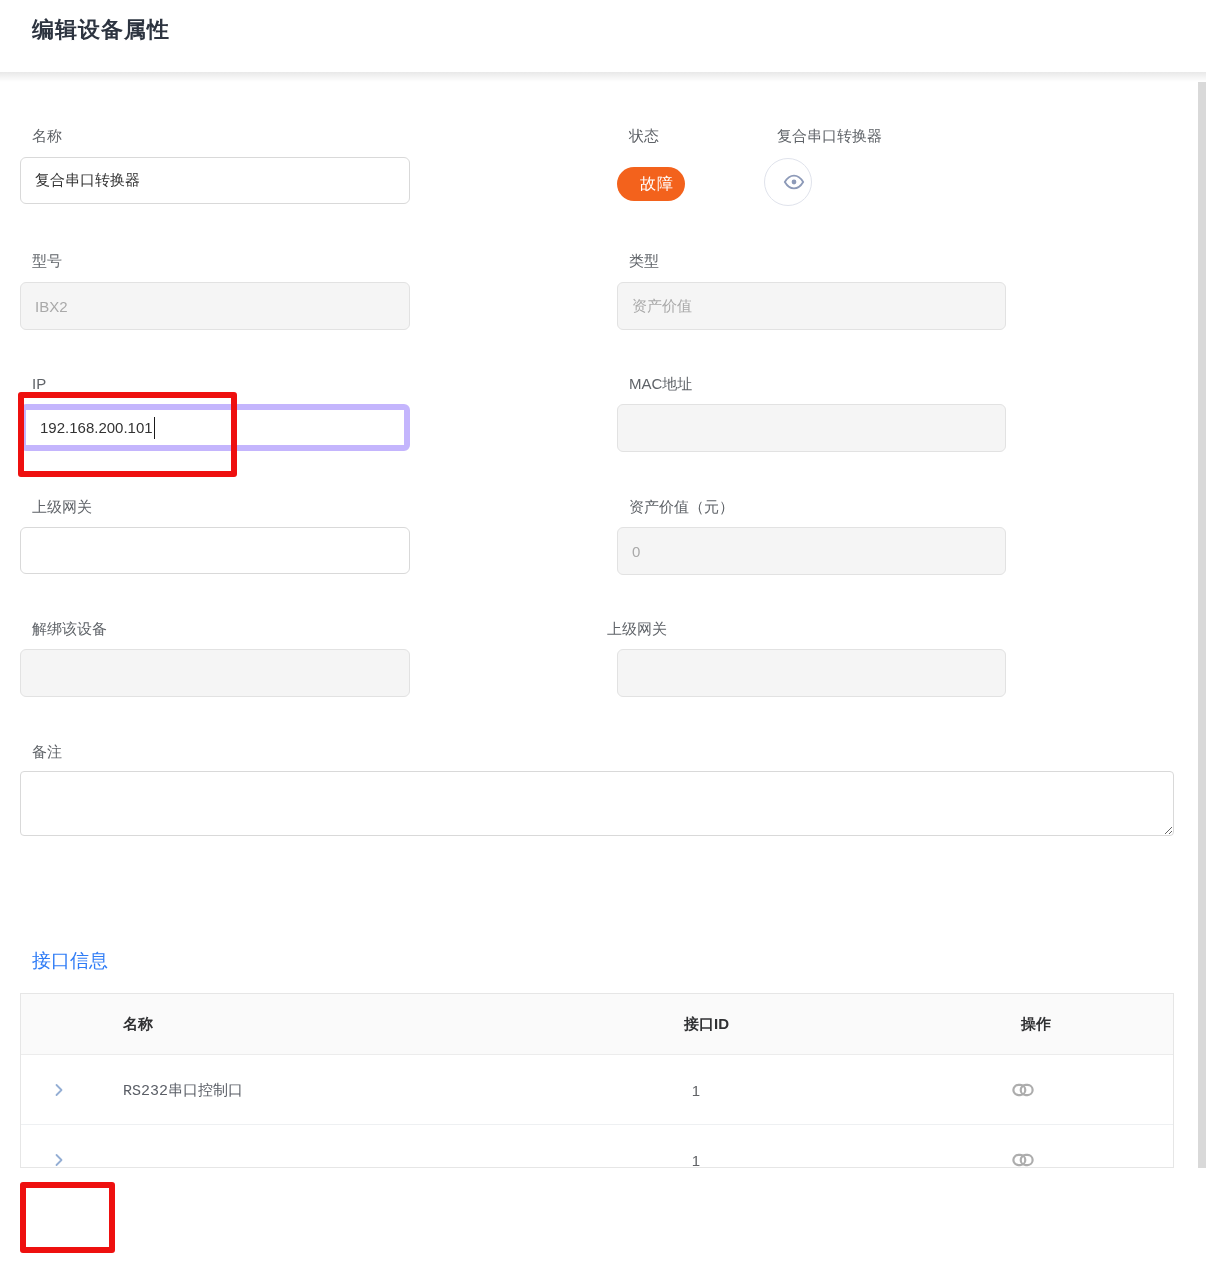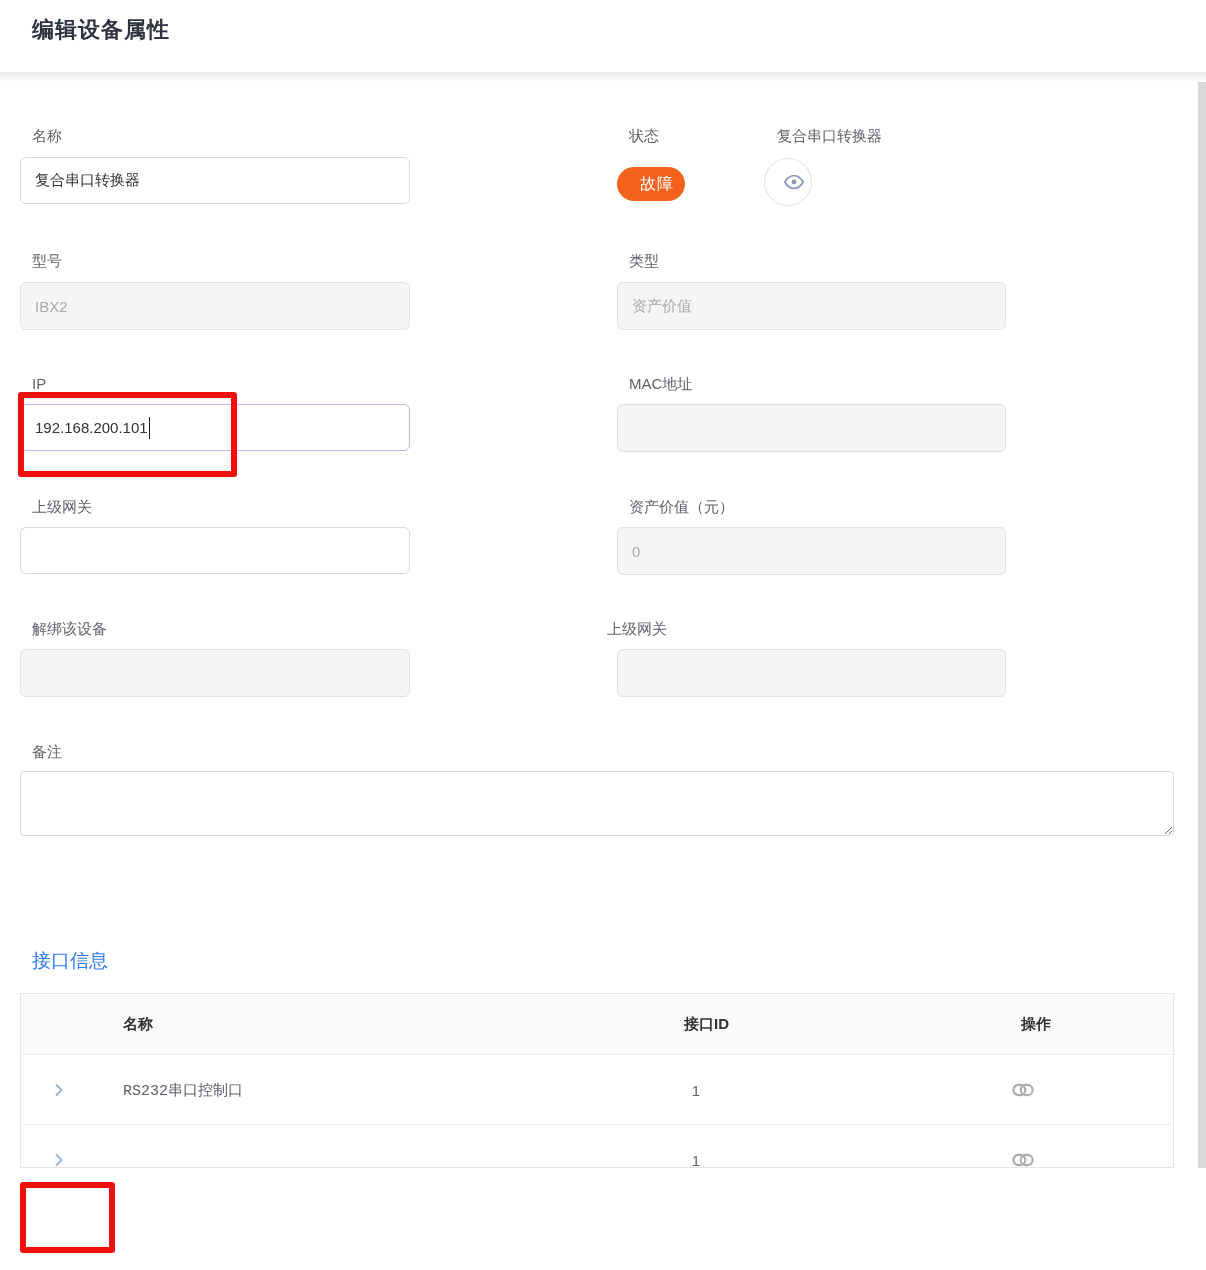--- a/index.html
+++ b/index.html
@@ -21,21 +21,21 @@
   .scroll-line { left:1198px; top:82px; width:2px; height:1086px; background:#d9d9d9; }
 
   
   .fld-label { font-size:15px; color:#5f6368; line-height:18px; }
 
   
   .tb { border:1px solid #d9d9d9; border-radius:6px; background:#fff;
         font-size:15px; color:#333; display:flex; align-items:center;
         padding:0 14px; overflow:hidden; white-space:nowrap; }
   .tb.disabled { background:#f5f5f5; border-color:#e2e2e2; color:#a9a9a9;text-align:right; }
-  .tb.focused  { border:1px solid #c4b5fd; }
+  .tb.focused  { border:6px solid #c4b5fd; }
 
   .caret { display:inline-block; width:1.5px; height:22px; background:#1a1a1a; margin-left:1px; }
 
   
   .status-badge { left:617px; top:167px; width:68px; height:34px; border-radius:17px;
     background:#f3621c; color:#fff; font-size:16px; display:flex; align-items:center;
     justify-content:center; letter-spacing:1px; }
 
   
   .eye-btn { left:764px; top:158px; width:48px; height:48px; border-radius:50%;

